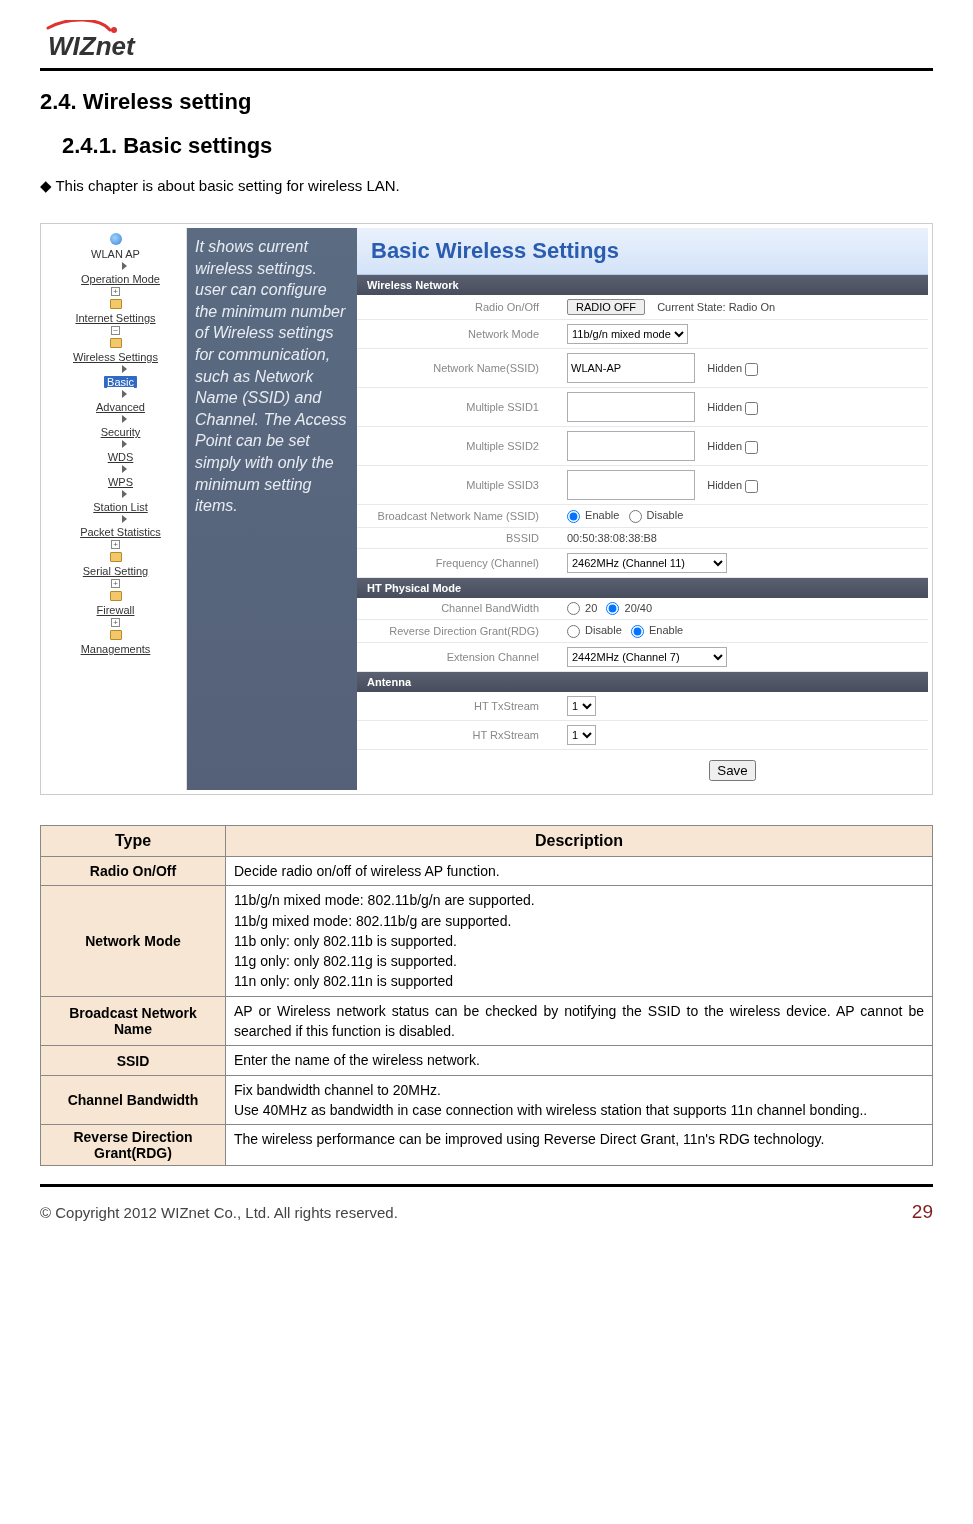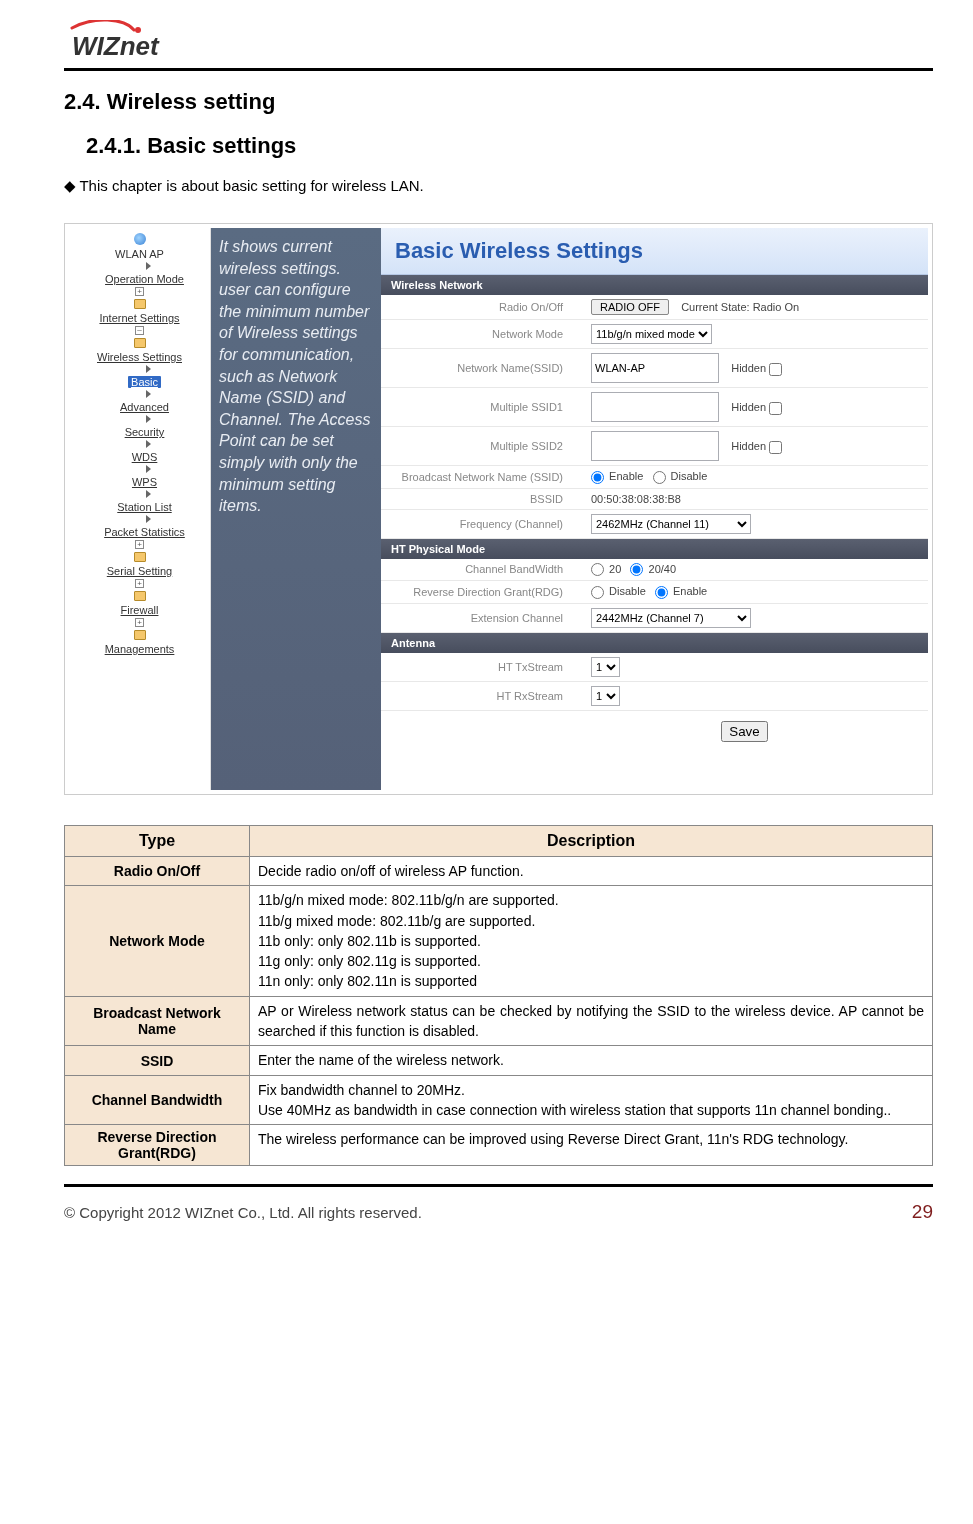--- a/index.html
+++ b/index.html
@@ -6,21 +6,21 @@
   body {
     margin: 0;
     font-family: Arial, sans-serif;
     background: #fff;
     color: #000;
   }
   .page {
     width: 973px;
     min-height: 1524px;
     margin: 0 auto;
-    padding: 20px 40px 10px 64px;
+    padding: 20px 40px 10px 40px;
     position: relative;
   }
   .logo {
     display: flex;
     align-items: center;
     gap: 2px;
   }
   .logo svg { display: block; }
   .hr {
     border: none;
@@ -362,20 +362,28 @@
           <tr>
             <td class="lbl">Multiple SSID1</td>
             <td class="val">
               <input type="text" style="">
               &nbsp;&nbsp;&nbsp;<span>Hidden</span>
               <input type="checkbox" style="">
             </td>
           </tr>
           <tr>
             <td class="lbl">Multiple SSID2</td>
+            <td class="val">
+              <input type="text" style="">
+              &nbsp;&nbsp;&nbsp;<span>Hidden</span>
+              <input type="checkbox" style="">
+            </td>
+          </tr>
+          <tr>
+            <td class="lbl">Multiple SSID3</td>
             <td class="val">
               <input type="text" style="">
               &nbsp;&nbsp;&nbsp;<span>Hidden</span>
               <input type="checkbox" style="">
             </td>
           </tr>
           <tr>
             <td class="lbl">Broadcast Network Name (SSID)</td>
             <td class="val">
               <input type="radio" checked="" style="">

